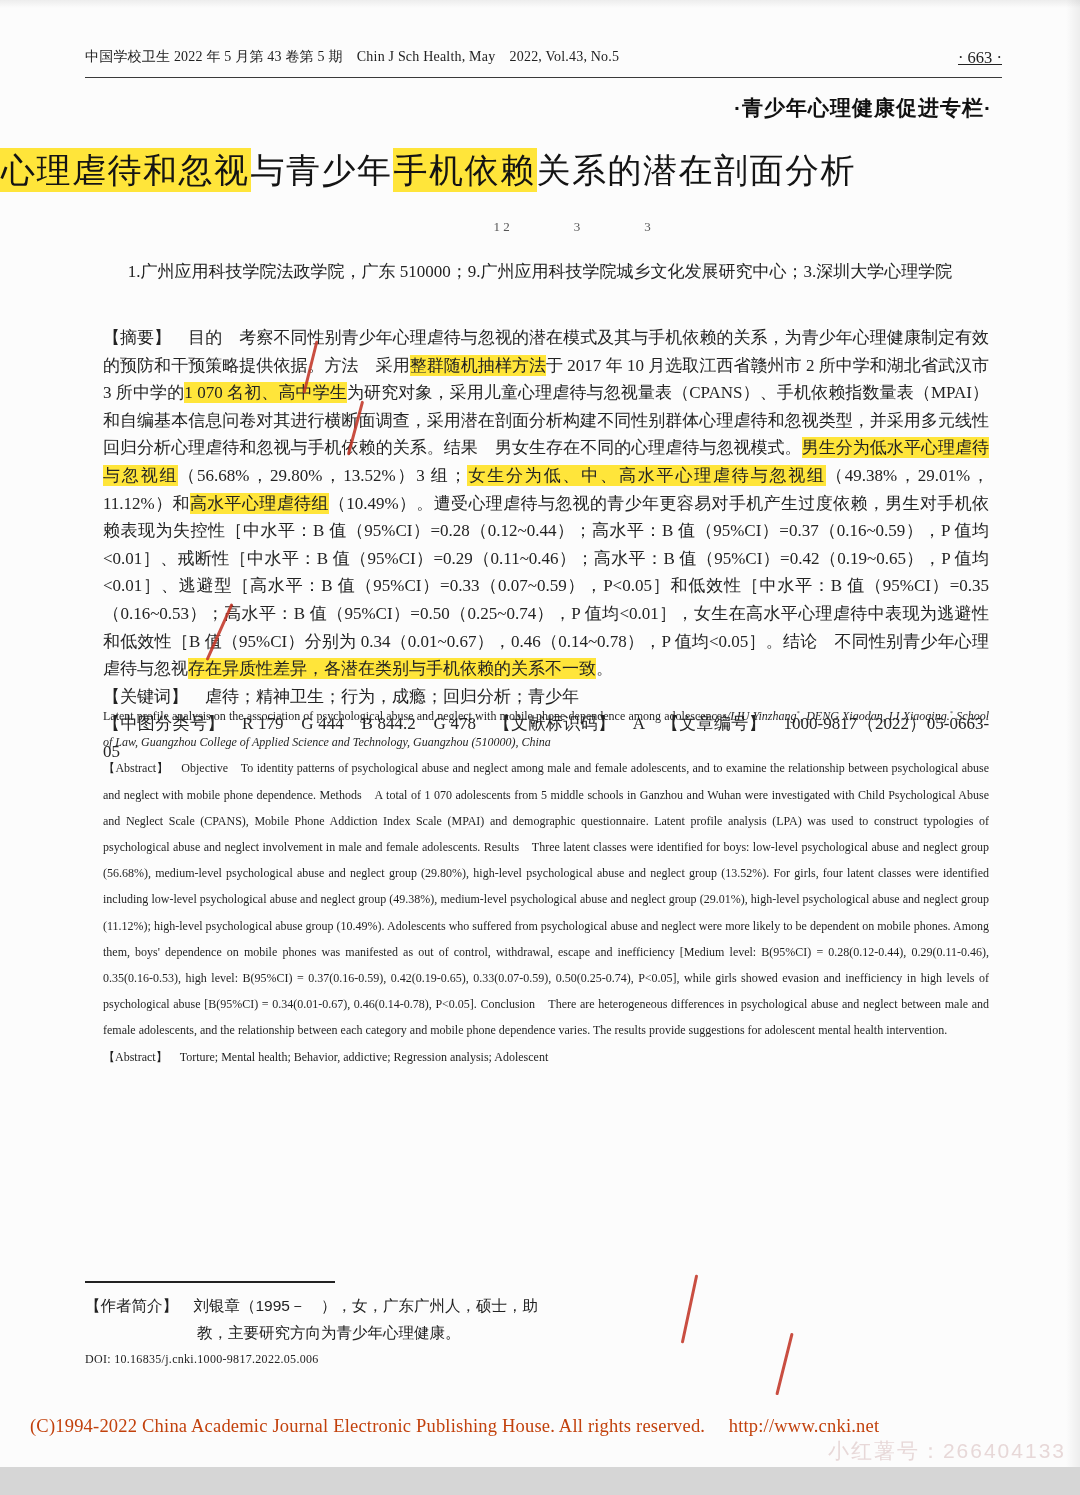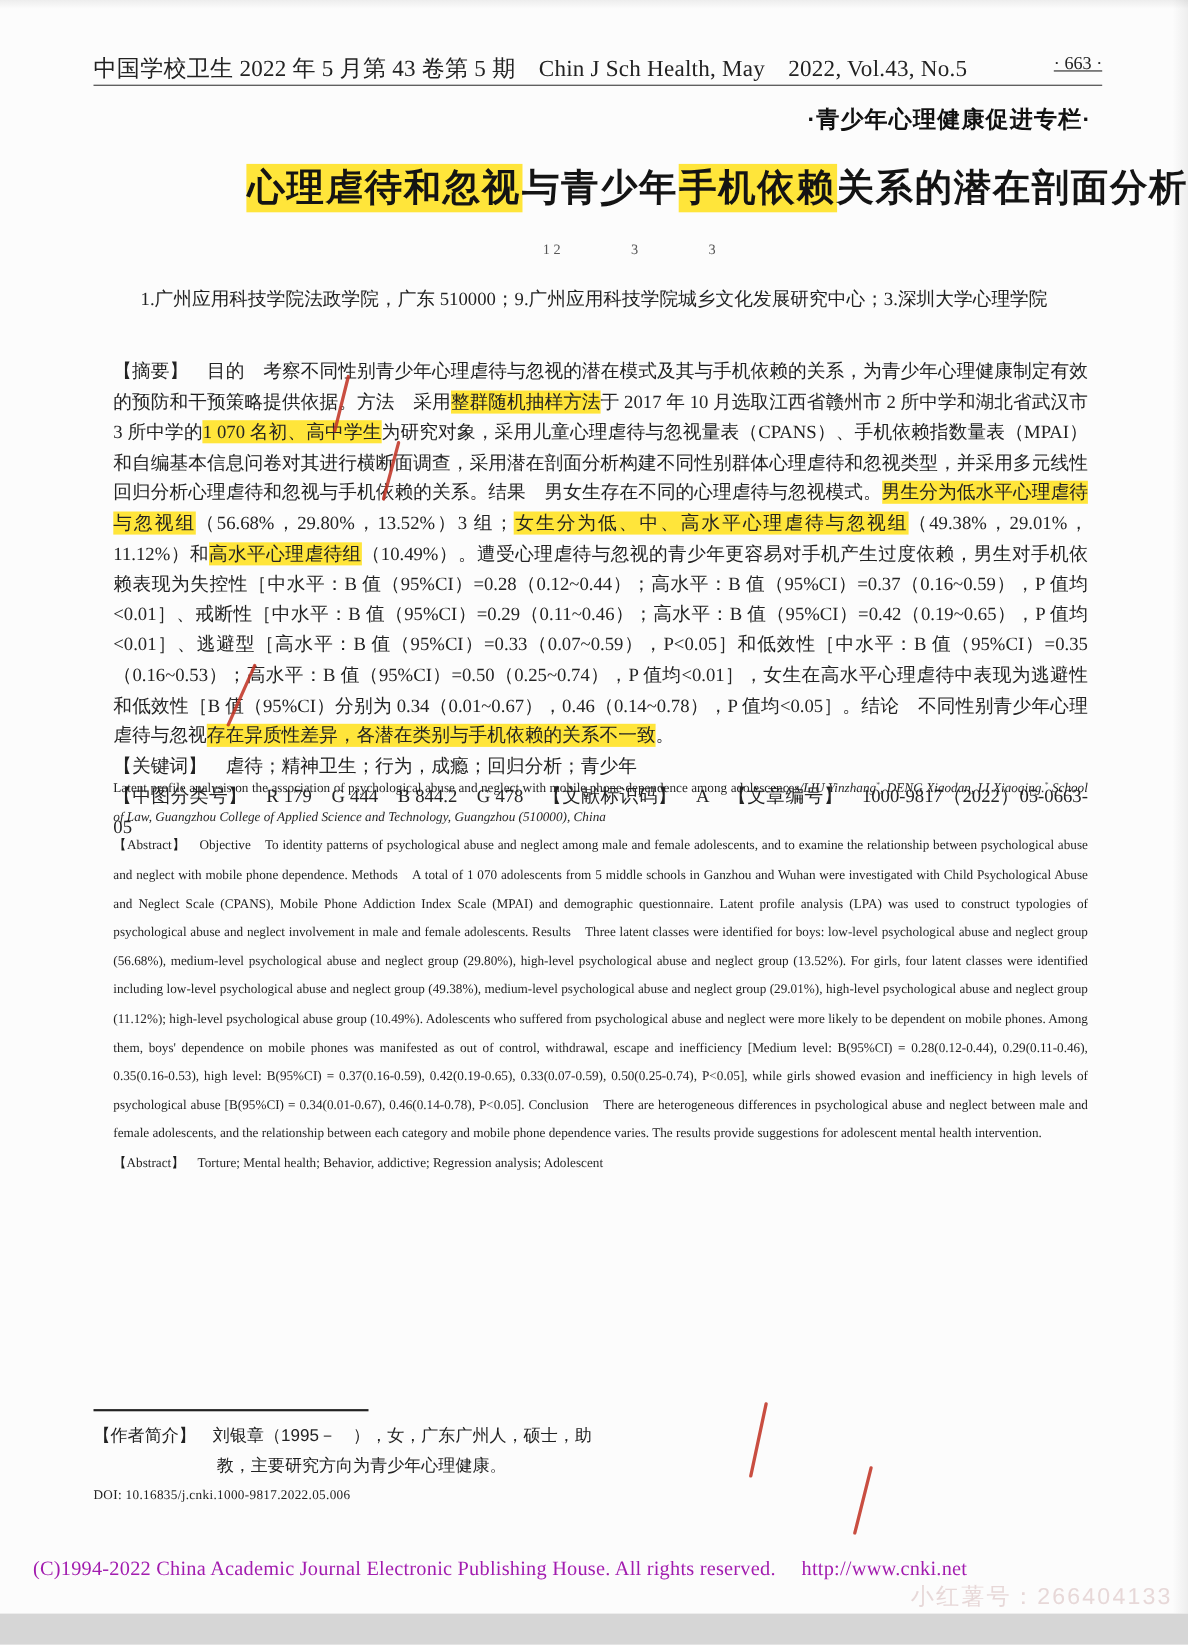--- a/index.html
+++ b/index.html
@@ -4,39 +4,39 @@
 <style>
   html,body{margin:0;padding:0;}
   body{width:1080px;height:1495px;position:relative;background:#e9e9e9;font-family:"Liberation Serif","DejaVu Serif",serif;}
   .page{position:absolute;left:0;top:0;width:1080px;height:1467px;background:#fcfcfc;overflow:hidden;}
   .scan-top{position:absolute;left:0;top:0;width:100%;height:8px;background:linear-gradient(#ededed,#fcfcfc);}
   .scan-right{position:absolute;right:0;top:0;width:14px;height:100%;background:linear-gradient(to left,rgba(0,0,0,0.06),rgba(0,0,0,0));}
   .b{font-weight:normal;}
   .i{font-style:italic;}
   .hl{background:#ffe53a;padding:1px 0;-webkit-box-decoration-break:clone;box-decoration-break:clone;}
   sup{font-size:0.58em;color:#444;line-height:0;}
-  .hdr-left{position:absolute;left:85px;top:48px;font-size:21px;color:#222;letter-spacing:0.2px;}
+  .hdr-left{position:absolute;left:85px;top:48px;font-size:14px;color:#222;letter-spacing:0.2px;}
   .hdr-right{position:absolute;right:78px;top:48px;font-size:16.5px;color:#222;text-decoration:underline;}
   .hdr-rule{position:absolute;left:85px;right:78px;top:77px;border-top:1.6px solid #3a3a3a;}
   .col-head{position:absolute;right:88px;top:94px;font-size:21px;font-weight:bold;color:#111;font-family:"Liberation Sans","DejaVu Sans",sans-serif;letter-spacing:1px;}
-  .title{position:absolute;left:0;right:0;top:148px;text-align:right;font-size:34px;font-weight:bold;color:#141414;font-family:"Liberation Sans","DejaVu Sans",sans-serif;letter-spacing:1.5px;}
+  .title{position:absolute;left:0;right:0;top:148px;text-align:left;font-size:34px;font-weight:normal;color:#141414;font-family:"Liberation Sans","DejaVu Sans",sans-serif;letter-spacing:1.5px;}
   .title .hl{padding:3px 1px;}
   .sups-row{position:absolute;left:0;right:0;top:219px;display:flex;justify-content:center;gap:64px;transform:translateX(32px);font-size:13px;color:#555;}
   .affil{position:absolute;left:0;right:0;top:260px;text-align:center;font-size:17px;color:#222;}
   .zh-block{position:absolute;left:103px;top:324px;width:886px;font-size:17px;line-height:27.6px;color:#232323;text-align:justify;}
   .zh-block p{margin:0;}
   .en-block{position:absolute;left:103px;top:703px;width:886px;font-size:12px;line-height:26.2px;color:#1f1f1f;text-align:justify;}
   .en-block p{margin:0;}
   .fn-block{position:absolute;left:85px;top:1281px;width:460px;font-family:"Liberation Sans","DejaVu Sans",sans-serif;font-size:15.5px;line-height:27px;color:#222;}
   .fn-rule{width:250px;border-top:2px solid #222;margin-bottom:9px;}
   .fn-block p{margin:0;}
   .hang{padding-left:112px;text-indent:-112px;}
   .doi-line{font-family:"Liberation Serif","DejaVu Serif",serif;font-size:12px;letter-spacing:0.3px;}
   .intro{position:absolute;left:556px;top:1239px;width:456px;font-family:"Liberation Sans","DejaVu Sans",sans-serif;font-size:20.5px;line-height:29.5px;color:#1d1d1d;text-align:justify;text-indent:2em;}
-  .footer{position:absolute;left:30px;top:1413px;font-size:18.5px;color:#a21caf;letter-spacing:0.2px;}
+  .footer{position:absolute;left:30px;top:1413px;font-size:18.5px;color:#c2410c;letter-spacing:0.2px;}
   .watermark{position:absolute;right:14px;top:1437px;font-size:21px;color:#e7d8d8;font-family:"Liberation Sans","DejaVu Sans",sans-serif;letter-spacing:2px;}
   .bottom-band{position:absolute;left:0;top:1467px;width:1080px;height:28px;background:#d6d6d6;}
   .red-mark{position:absolute;width:3px;background:#c13527;opacity:0.88;border-radius:2px;}
   .rm1{left:309px;top:340px;height:54px;transform:rotate(14deg);}
   .rm2{left:354px;top:400px;height:56px;transform:rotate(15deg);}
   .rm3{left:218px;top:601px;height:62px;transform:rotate(24deg);}
   .rm4{left:688px;top:1274px;height:70px;transform:rotate(12deg);}
   .rm5{left:783px;top:1332px;height:64px;transform:rotate(14deg);}
 </style>
 </head>

